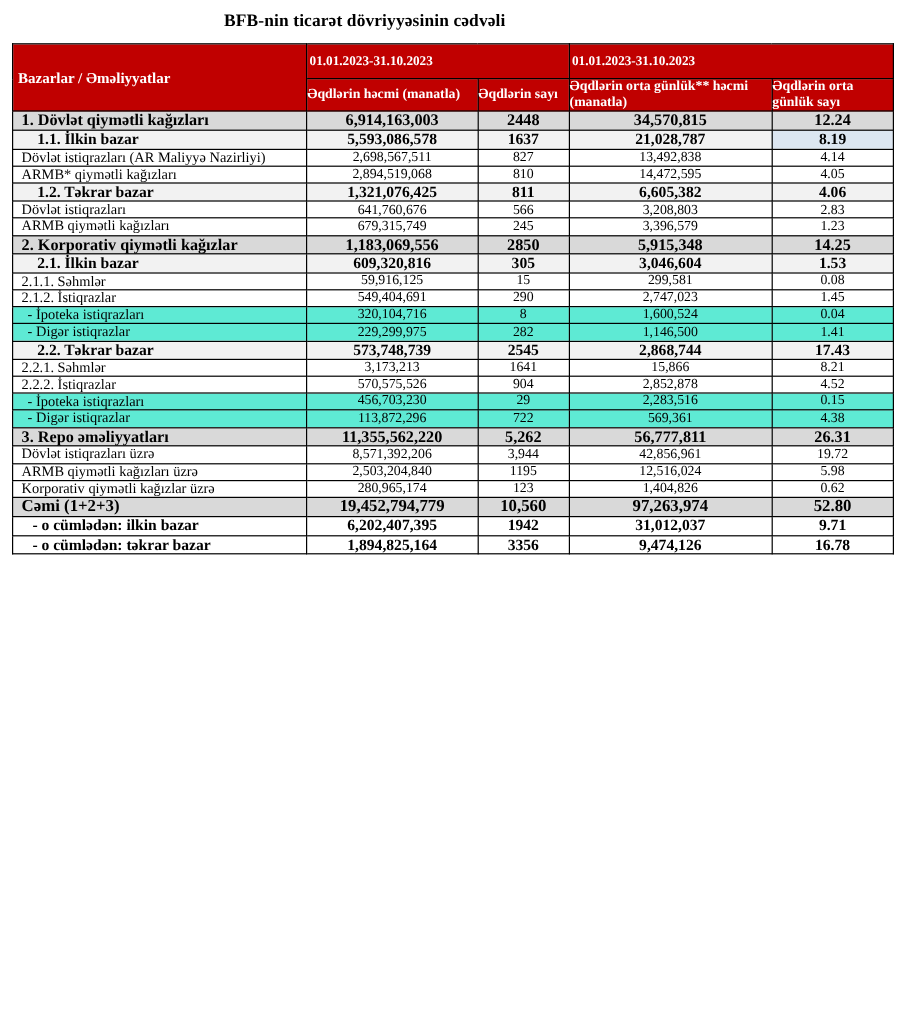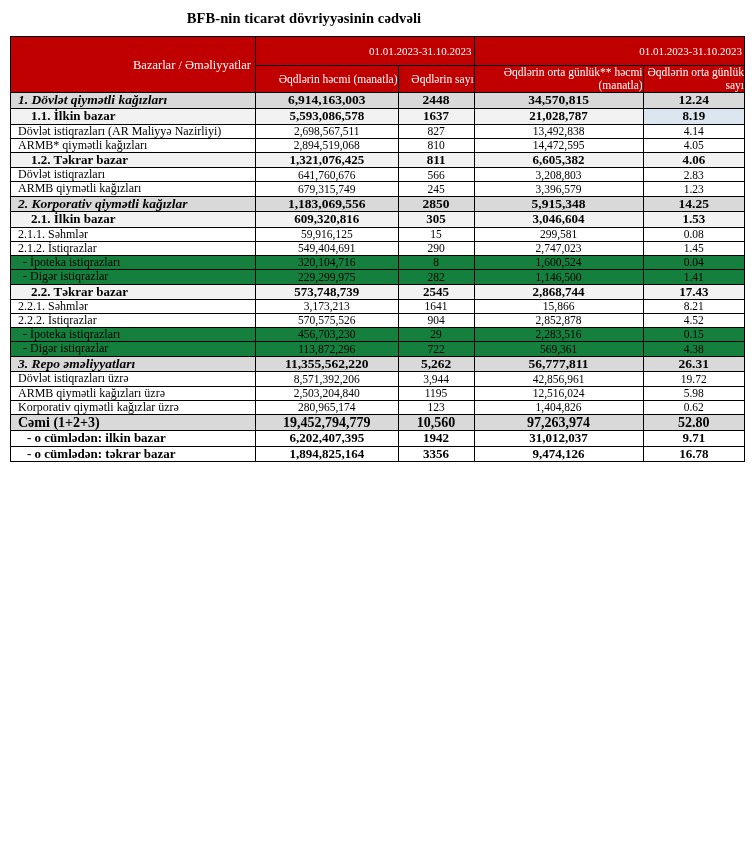--- a/index.html
+++ b/index.html
@@ -35,22 +35,22 @@
   }
   table.main td, table.main th {
     border: 1px solid #000000;
     padding: 0;
     vertical-align: middle;
   }
   
   .hdr {
     background: #c00000;
     color: #ffffff;
-    font-weight: normal;
-    text-align: right;
+    font-weight: bold;
+    text-align: left;
     font-size: 11.5px;
     line-height: 1.15;
     padding: 4px 3px;
   }
   .hdr.span-label {
     font-size: 11px;
     padding: 4px 2px;
   }
   .hdr.left-title {
     font-size: 12.5px;
@@ -68,31 +68,31 @@
     font-size: 12.5px;
     padding: 4px 3px;
     line-height: 1.1;
   }
   
   tr.lvl1 > td {
     background: #d9d9d9;
     font-weight: bold;
     font-size: 13.5px;
   }
-  tr.lvl1 > td.lbl { padding-left: 7px; font-style: italic; }
+  tr.lvl1 > td.lbl { padding-left: 7px; }
   tr.lvl2 > td {
     background: #f2f2f2;
     font-weight: bold;
     font-size: 13px;
   }
   tr.lvl2 > td.lbl { padding-left: 20px; }
   tr.lvl3 > td { background: #ffffff; font-size: 12px; }
   tr.lvl3 > td.lbl { padding-left: 7px; }
   tr.lvl3 > td.num { font-size: 11.5px; }
-  tr.lvl4 > td { background: #15803d; font-size: 12px; }
+  tr.lvl4 > td { background: #5eead4; font-size: 12px; }
   tr.lvl4 > td.lbl { padding-left: 12px; }
   tr.lvl4 > td.num { font-size: 11.5px; }
   tr.total > td {
     background: #d9d9d9;
     font-weight: bold;
     font-size: 14px;
     margin-left: 34px;
   }
   tr.total > td.lbl { padding-left: 7px; }
   tr.subtotal > td {

